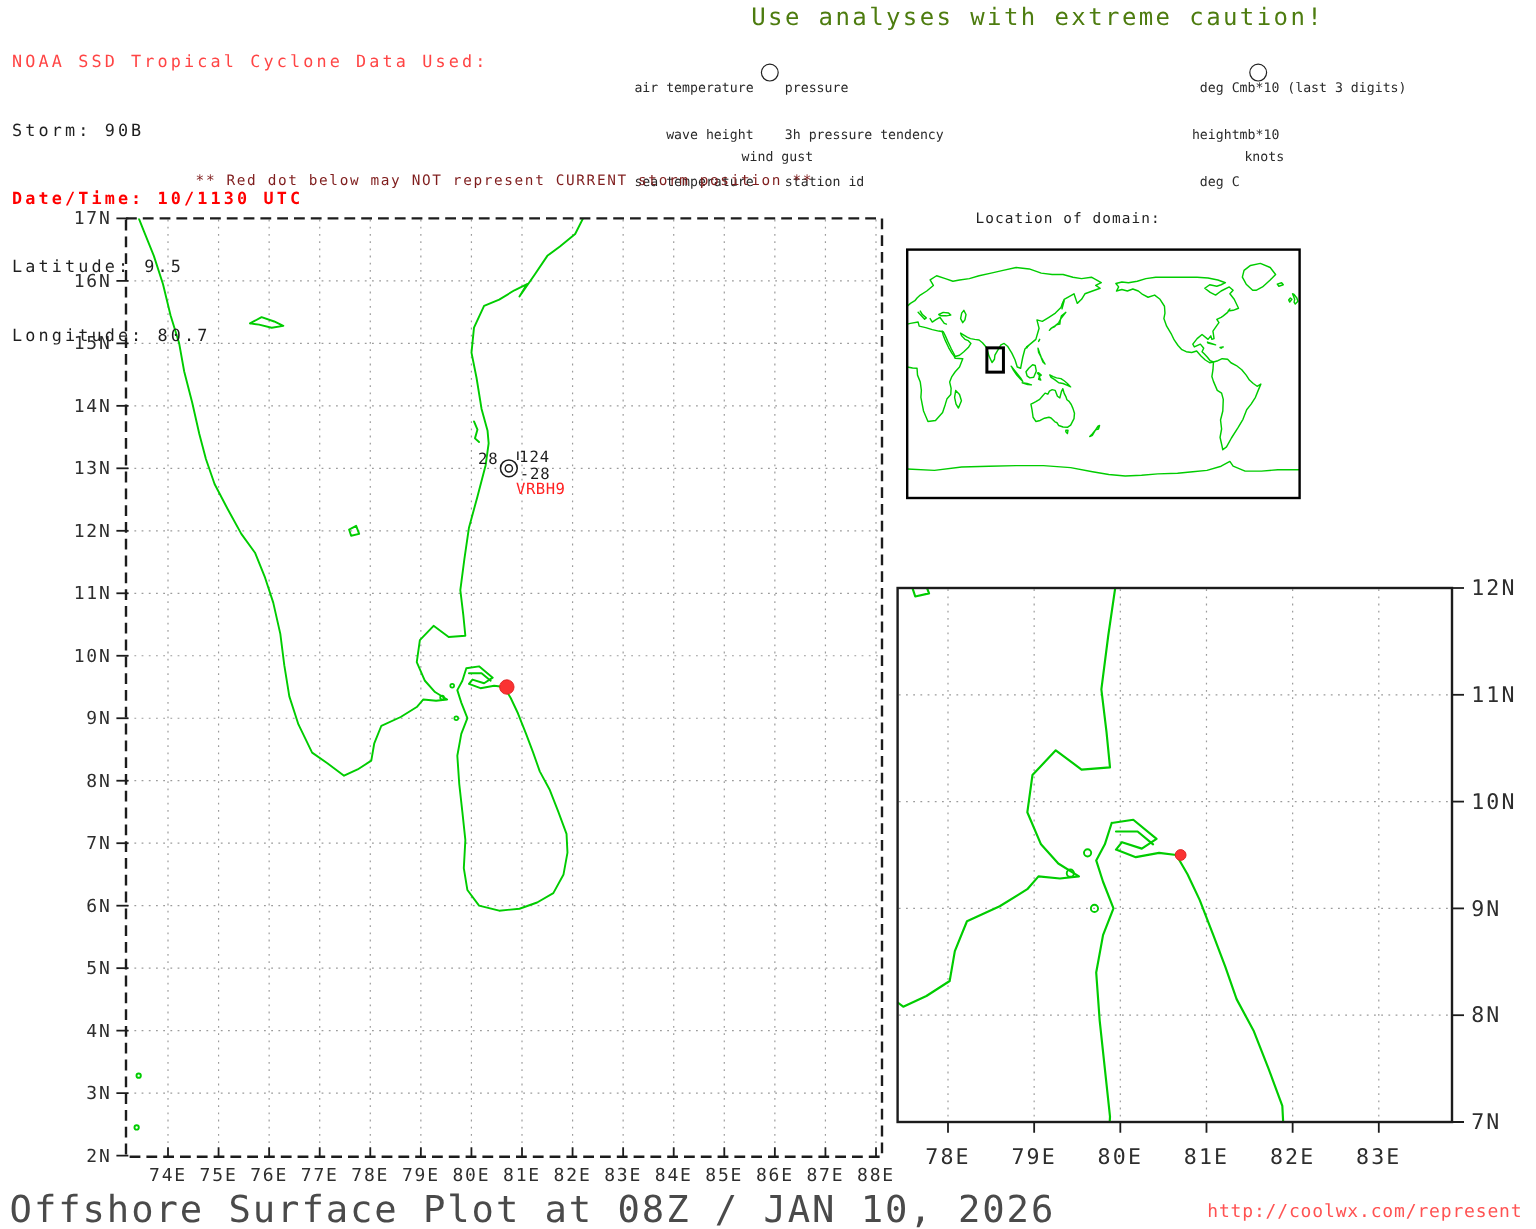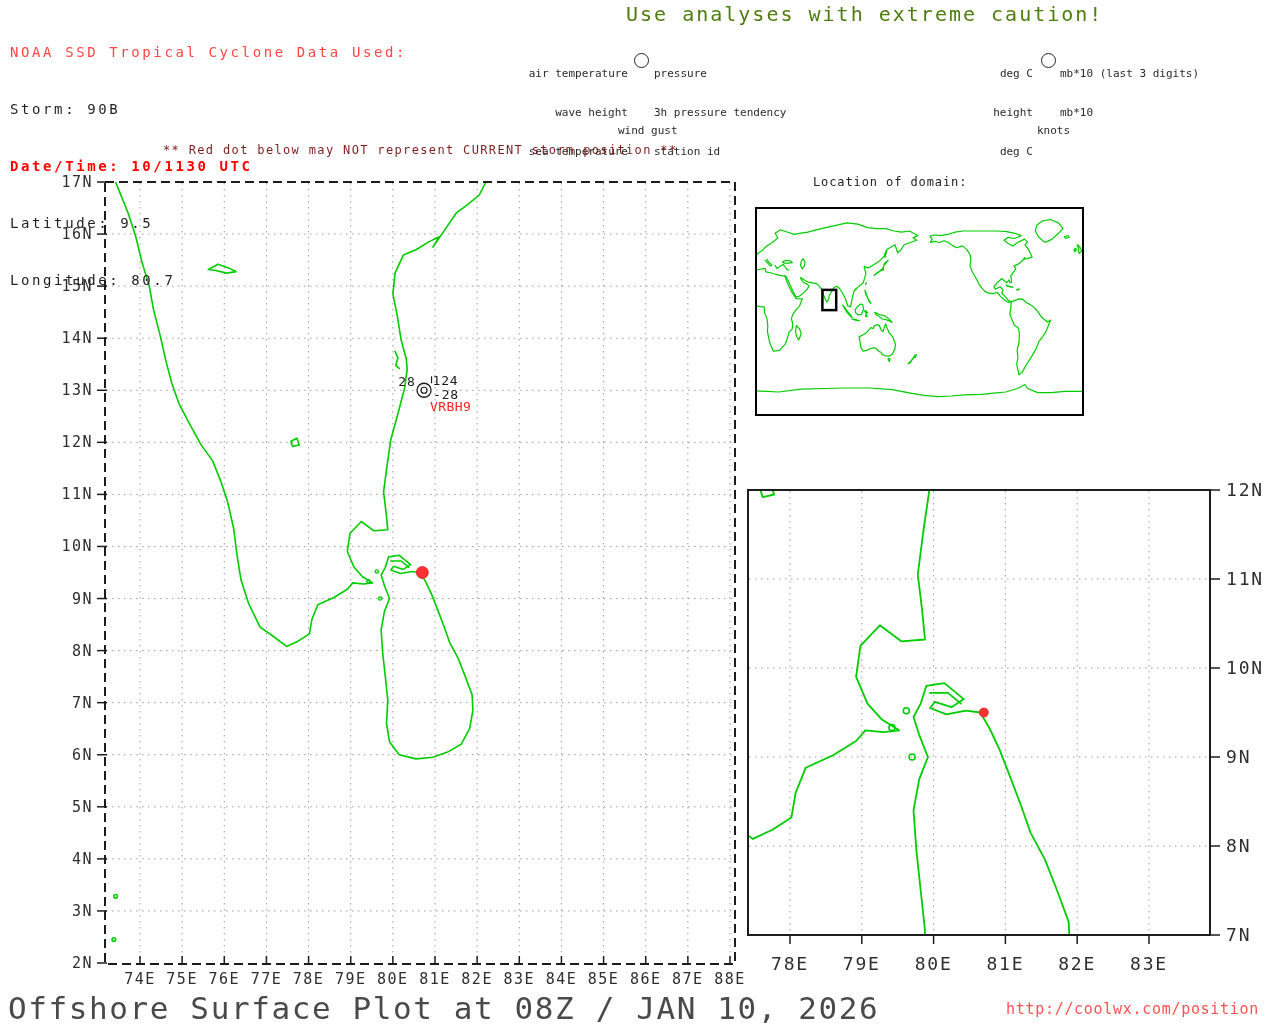--- a/index.html
+++ b/index.html
@@ -10,21 +10,21 @@
   .hdr{left:10px;top:5px;font-size:14px;letter-spacing:2.6px;line-height:19px;}
   .red-light{color:#ff4545;}
   .red-bold{color:#ff0000;font-weight:bold;}
   
   .caution{left:626px;top:2px;font-size:20px;letter-spacing:2px;color:#4d7c0f;}
   
   .legend{font-size:11px;line-height:13px;color:#2a2a2a;}
   .legend .row{display:flex;}
   .lcolL{display:inline-block;text-align:right;}
   .plot-legend .lcolL{width:150px;padding-right:26px;}
-  .units-legend .lcolL{width:100px;padding-right:27px;}
+  .units-legend .lcolL{width:100px;}
   .circle-glyph{position:absolute;width:13px;height:13px;border:1.5px solid #222;
                 border-radius:50%;background:#fff;}
   .legend .bottom{position:absolute;margin-top:44px;}
   
   .warning{left:163px;top:143px;font-size:12px;letter-spacing:1.35px;color:#7f1d1d;}
   
   .loc-title{left:813px;top:175px;font-size:12px;letter-spacing:0.9px;color:#222;}
   
   .foot-title{left:8px;top:990px;font-size:31px;letter-spacing:1.6px;color:#4a4a4a;}
   .foot-url{left:1006px;top:1000px;font-size:15px;letter-spacing:0.7px;color:#ff5252;}
@@ -291,13 +291,13 @@
   </div>
   <span class="circle-glyph" style="left:108px;top:12px"></span>
   <span class="bottom" style="left:104px;top:39px">knots</span>
 </div>
 
 <div class="abs warning">** Red dot below may NOT represent CURRENT storm position **</div>
 
 <div class="abs loc-title">Location of domain:</div>
 
 <div class="abs foot-title">Offshore Surface Plot at 08Z / JAN 10, 2026</div>
-<div class="abs foot-url">http://coolwx.com/position</div>
+<div class="abs foot-url">http://coolwx.com/represent</div>
 
 </body></html>

